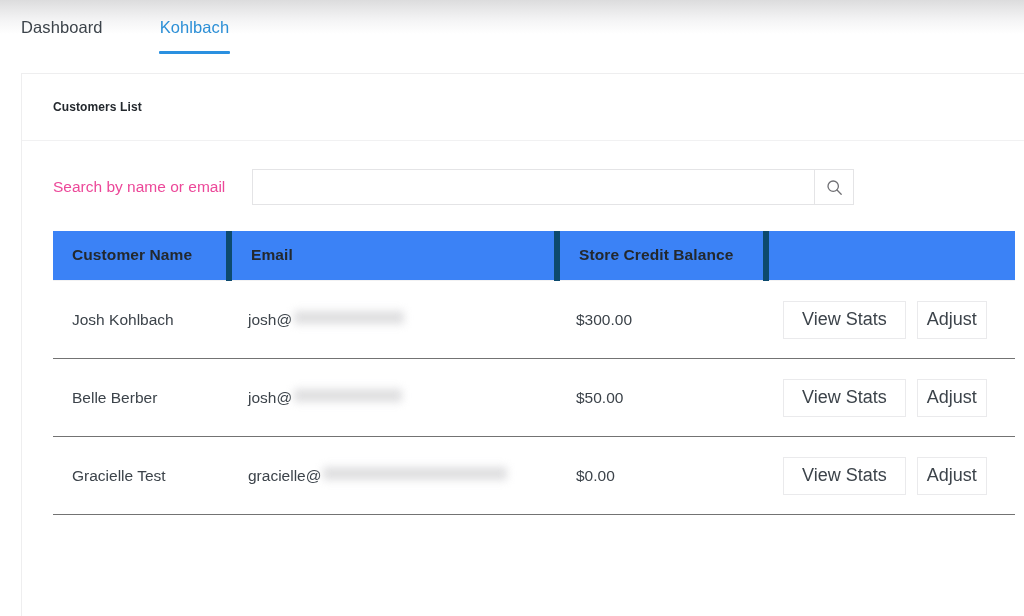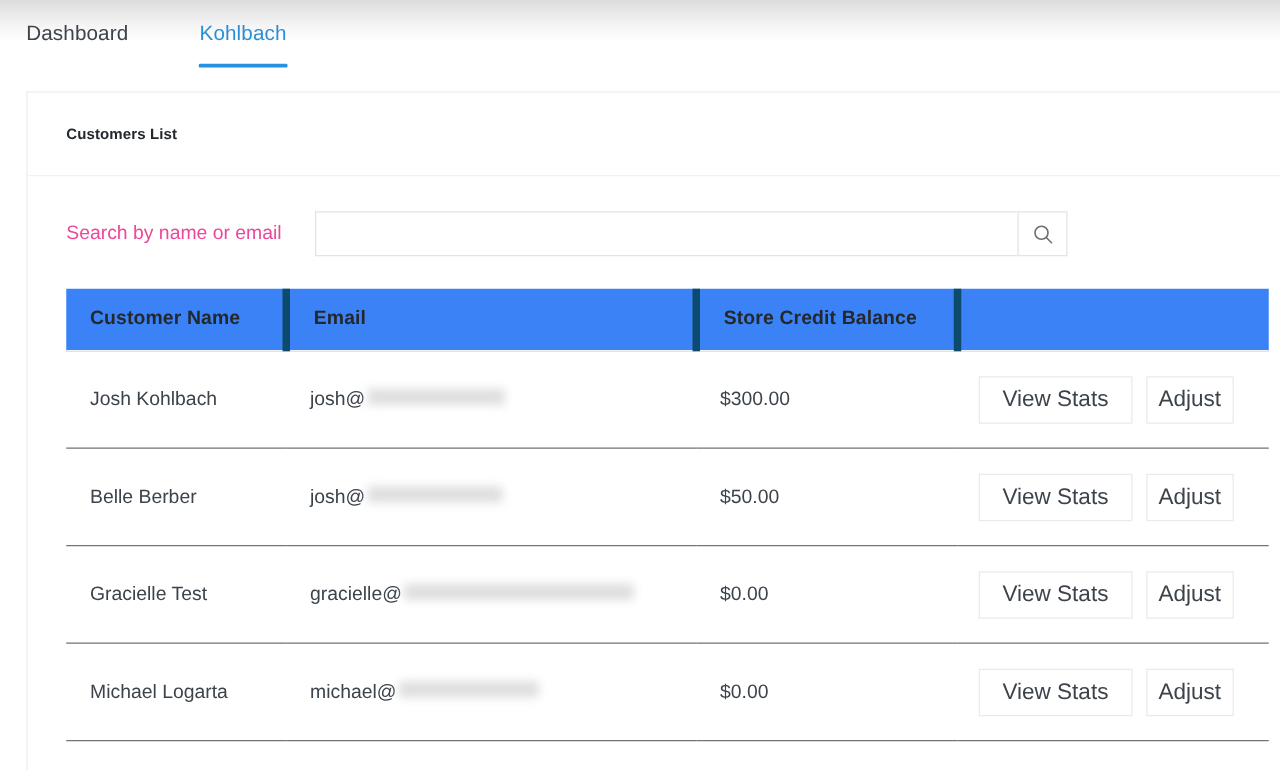--- a/index.html
+++ b/index.html
@@ -320,37 +320,17 @@
             <td class="col-credit">
               <div class="td-inner">$0.00</div>
             </td>
             <td class="col-action">
               <div class="cell-actions">
                 <button class="btn btn-view">View Stats</button>
                 <button class="btn btn-adjust">Adjust</button>
               </div>
             </td>
           </tr>
-          <tr>
-            <td class="col-name">
-              <div class="td-inner">Michael Logarta</div>
-            </td>
-            <td class="col-email">
-              <div class="cell-email">
-                <span>michael@</span>
-                <span class="email-redacted" style="width:112px"></span>
-              </div>
-            </td>
-            <td class="col-credit">
-              <div class="td-inner">$0.00</div>
-            </td>
-            <td class="col-action">
-              <div class="cell-actions">
-                <button class="btn btn-view">View Stats</button>
-                <button class="btn btn-adjust">Adjust</button>
-              </div>
-            </td>
-          </tr>
         </tbody>
     </table>
 
   </div>
 </div>
 
 </body></html>

